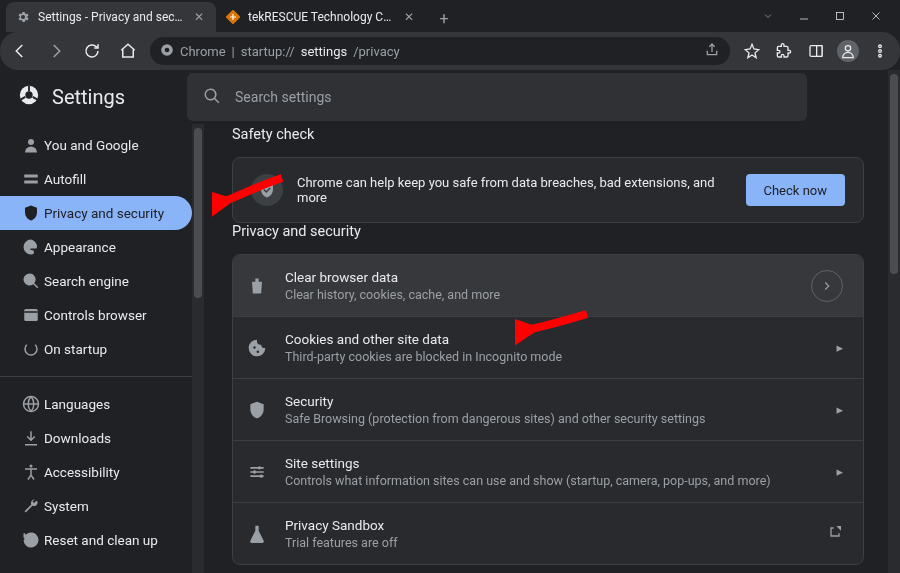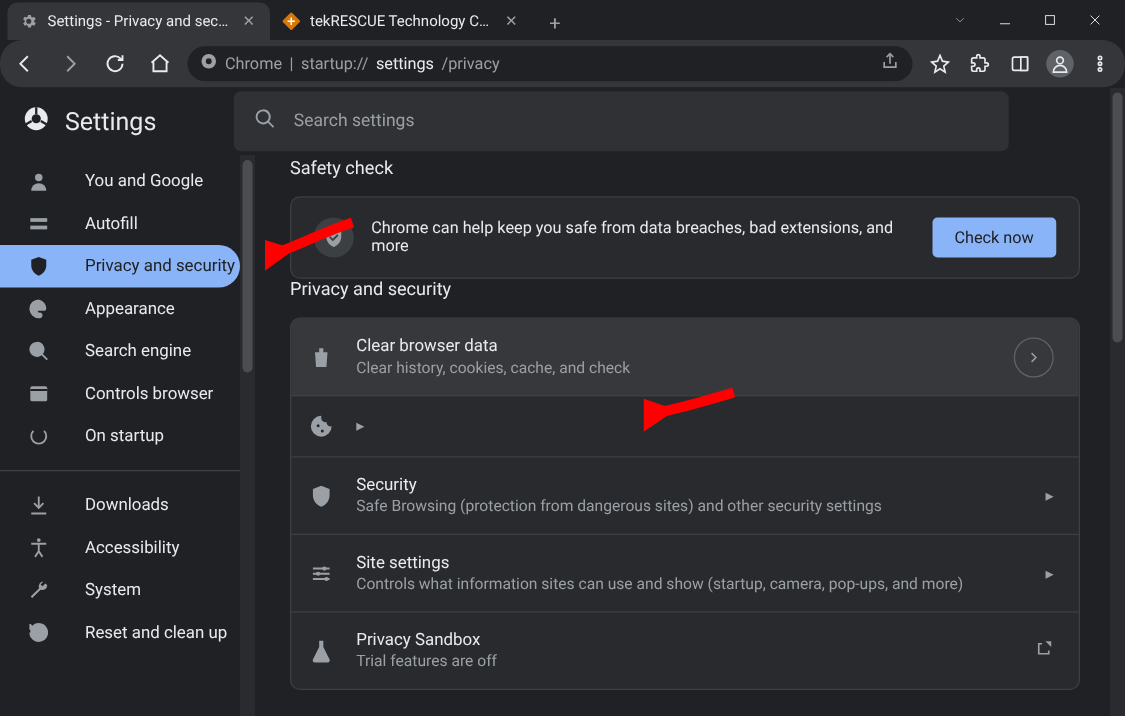--- a/index.html
+++ b/index.html
@@ -41,21 +41,21 @@
   .search-wrap { margin-left:62px; flex:0 0 620px; }
   .search { height:48px; background:#303134; border-radius:6px; display:flex; align-items:center; gap:14px; padding:0 16px; color:#9aa0a6; font-size:14px; }
   .search svg { width:18px; height:18px; fill:#9aa0a6; }
 
   
   .workspace { position:absolute; left:0; top:70px; width:900px; height:503px; display:flex; }
   .leftrail { width:204px; background:#202124; padding-top:54px; overflow:hidden; position:relative; }
   .leftrail::after { content:""; position:absolute; right:0; top:54px; width:12px; height:449px; background:#2a2b2f; }
   .thumb { position:absolute; right:2px; top:58px; width:8px; height:170px; background:#4c4d51; border-radius:4px; z-index:2; }
   .nav { list-style:none; padding:4px 0; width:192px; }
-  .nav li { height:34px; display:flex; align-items:center; gap:28px; padding-left:22px; font-size:13.5px; color:#e8eaed; border-top-right-radius:17px; border-bottom-right-radius:17px; cursor:pointer; position:relative; z-index:3; }
+  .nav li { height:34px; display:flex; align-items:center; gap:4px; padding-left:22px; font-size:13.5px; color:#e8eaed; border-top-right-radius:17px; border-bottom-right-radius:17px; cursor:pointer; position:relative; z-index:3; }
   .nav li .ic { width:18px; height:18px; display:flex;align-items:center;justify-content:center; color:#9aa0a6; }
   .nav li .ic svg { width:18px; height:18px; fill:currentColor; }
   .nav li.active { background:#8ab4f8; color:#202124; }
   .nav li.active .ic { color:#202124; }
   .nav hr { border:0; border-top:1px solid #3c4043; margin:10px 0; width:192px; }
 
   .content { flex:1; background:#202124; position:relative; overflow:hidden; }
   .content::after { content:""; position:absolute; right:0; top:0; width:12px; height:100%; background:#2a2b2f; }
   .content-thumb { position:absolute; right:2px; top:4px; width:8px; height:200px; background:#4c4d51; border-radius:4px; z-index:2; }
 
@@ -288,20 +288,29 @@
               <path d="M12 2v10"></path>
               <path d="M6.3 6.3a8 8 0 1 0 11.4 0" fill="none" stroke="currentColor" stroke-width="2"></path>
             </svg>
           </span>
           <span>On startup</span>
         </li>
       <hr>
       <li>
           <span class="ic">
             <svg viewBox="0 0 24 24">
+              <circle cx="12" cy="12" r="10" fill="none" stroke="currentColor" stroke-width="2"></circle>
+              <path d="M2 12h20M12 2a15 15 0 0 1 0 20M12 2a15 15 0 0 0 0 20" fill="none" stroke="currentColor" stroke-width="2"></path>
+            </svg>
+          </span>
+          <span>Languages</span>
+        </li>
+      <li>
+          <span class="ic">
+            <svg viewBox="0 0 24 24">
               <path d="M12 3v12m-5-5 5 5 5-5M4 21h16" fill="none" stroke="currentColor" stroke-width="2"></path>
             </svg>
           </span>
           <span>Downloads</span>
         </li>
       <li>
           <span class="ic">
             <svg viewBox="0 0 24 24">
               <circle cx="12" cy="4" r="2"></circle>
               <path d="M4 8h16M12 8v8m-4 6 4-6 4 6" fill="none" stroke="currentColor" stroke-width="2"></path>
@@ -357,35 +366,39 @@
       <div class="card">
 
         <div class="row hover">
           <span class="ic">
               <svg viewBox="0 0 24 24">
                 <path d="M6 7h12l-1 14H7ZM4 7h16M10 3h4v4h-4Z"></path>
               </svg>
             </span>
           <div class="txt">
               <span class="t1">Clear browser data</span>
-              <span class="t2">Clear history, cookies, cache, and check</span>
+              <span class="t2">Clear history, cookies, cache, and more</span>
             </div>
           <span class="arrow-circle">
               <svg viewBox="0 0 24 24">
                 <path d="M9 6l6 6-6 6"></path>
               </svg>
             </span>
         </div>
 
         <div class="row">
           <span class="ic">
               <svg viewBox="0 0 24 24">
                 <path d="M12 2a10 10 0 1 0 10 10 4 4 0 0 1-5-4 4 4 0 0 1-5-4Zm-3 8a1.5 1.5 0 1 1-1.5 1.5A1.5 1.5 0 0 1 9 10Zm4 5a1.5 1.5 0 1 1-1.5 1.5A1.5 1.5 0 0 1 13 15Z"></path>
               </svg>
             </span>
+          <div class="txt">
+              <span class="t1">Cookies and other site data</span>
+              <span class="t2">Third-party cookies are blocked in Incognito mode</span>
+            </div>
           <span class="chev">▸</span>
         </div>
 
         <div class="row">
           <span class="ic">
               <svg viewBox="0 0 24 24">
                 <path d="M12 2 4 5v6c0 5 3.4 9.7 8 11 4.6-1.3 8-6 8-11V5Z"></path>
               </svg>
             </span>
           <div class="txt">

